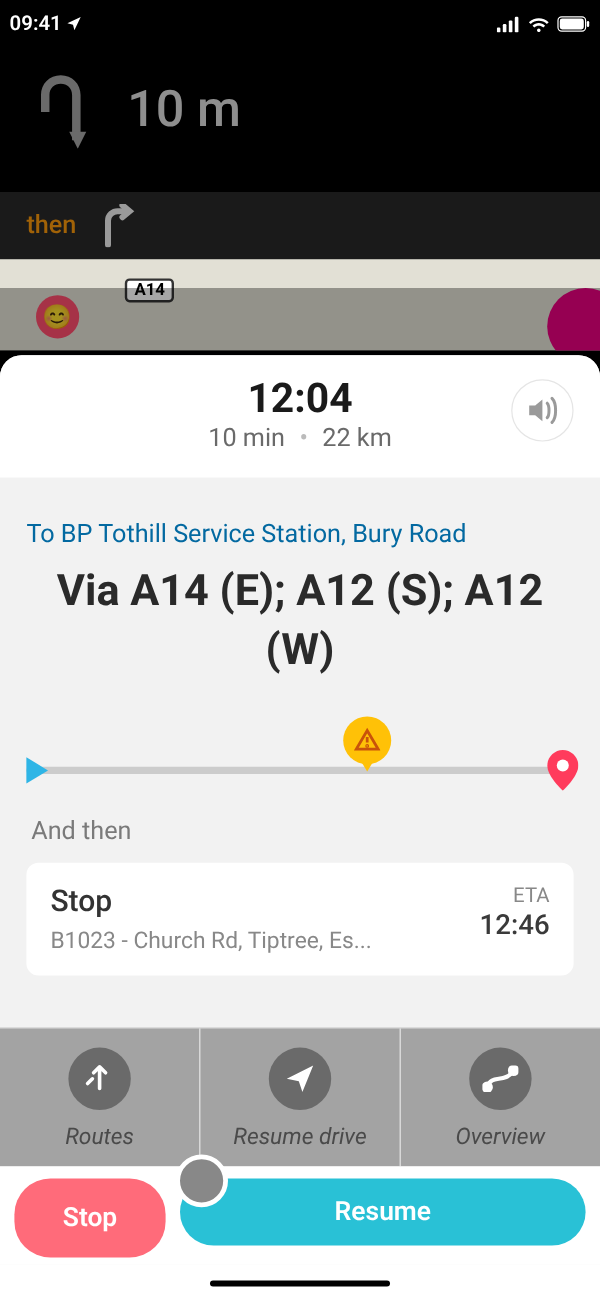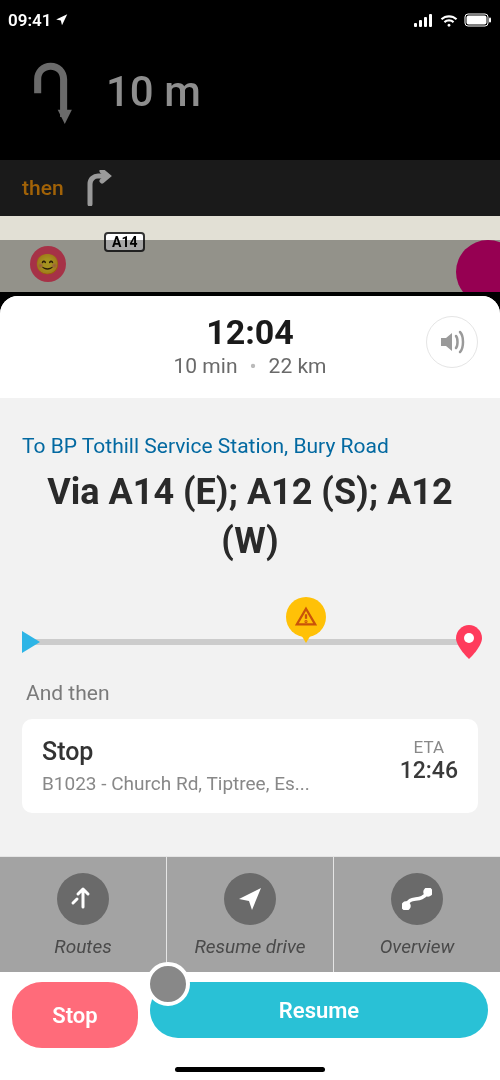--- a/index.html
+++ b/index.html
@@ -41,21 +41,21 @@
     .progress-warning { position: absolute; left: 58%; top: -42px; width: 40px; height: 40px; background: #ffc107; border-radius: 50%; display: flex; align-items: center; justify-content: center; }
     .warning-tail { position: absolute; left: calc(58% + 14px); top: -6px; width: 0; height: 0; border-left: 6px solid transparent; border-right: 6px solid transparent; border-top: 10px solid #ffc107; }
     .progress-end { position: absolute; right: -4px; top: -14px; width: 26px; height: 26px; }
     
     .and-then { color: #7a7a7a; font-size: 21px; padding: 26px 26px 14px; }
     
     .next-stop { background: #fff; border-radius: 10px; margin: 0 22px; padding: 18px 20px; display: flex; justify-content: space-between; align-items: flex-start; gap: 14px; }
     .stop-left { flex: 1; min-width: 0; }
     .stop-name { font-size: 25px; font-weight: 500; color: #333; }
     .stop-addr { font-size: 19px; color: #888; margin-top: 6px; white-space: nowrap; overflow: hidden; text-overflow: ellipsis; }
-    .stop-right { text-align: center; }
+    .stop-right { text-align: right; }
     .eta-label { font-size: 17px; color: #888; }
     .eta-time { font-size: 23px; color: #3a3a3a; font-weight: 500; }
     
     .actions-row { margin-top: auto; background: #a3a3a3; display: flex; border-top: 1px solid #e5e5e5; font-style: italic; }
     .action-item { flex: 1; display: flex; flex-direction: column; align-items: center; justify-content: center; padding: 16px 0 14px; gap: 10px; border-right: 1px solid #e5e5e5; }
     .action-item:last-child { border-right: none; }
     .action-icon { width: 52px; height: 52px; background: #6a6a6a; border-radius: 50%; display: flex; align-items: center; justify-content: center; }
     .action-label { color: #4a4a4a; font-size: 19px; }
     
     .bottom-buttons { background: #fff; padding: 10px 12px 6px; display: flex; gap: 12px; position: relative; }

